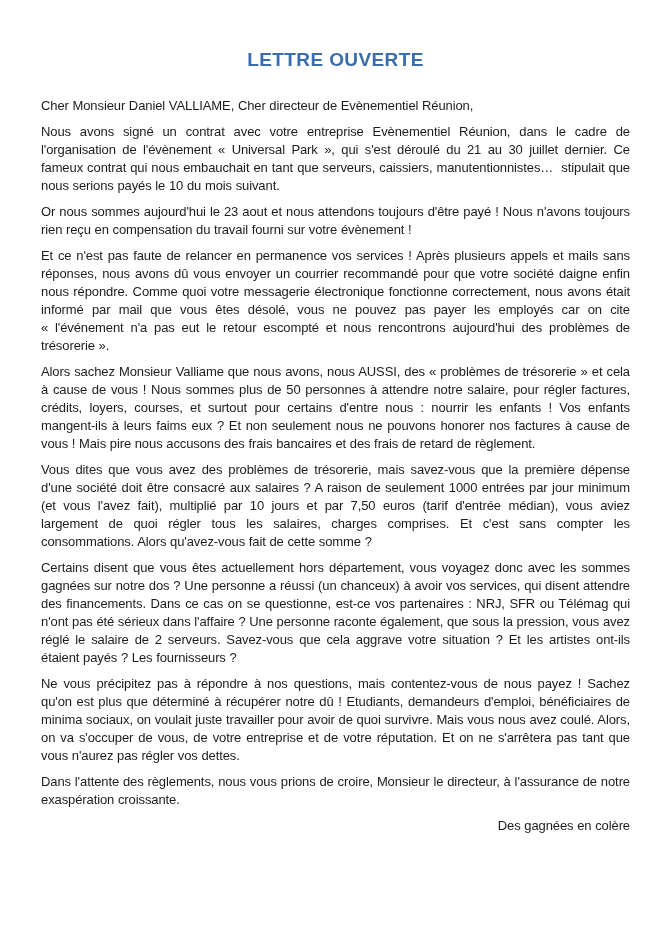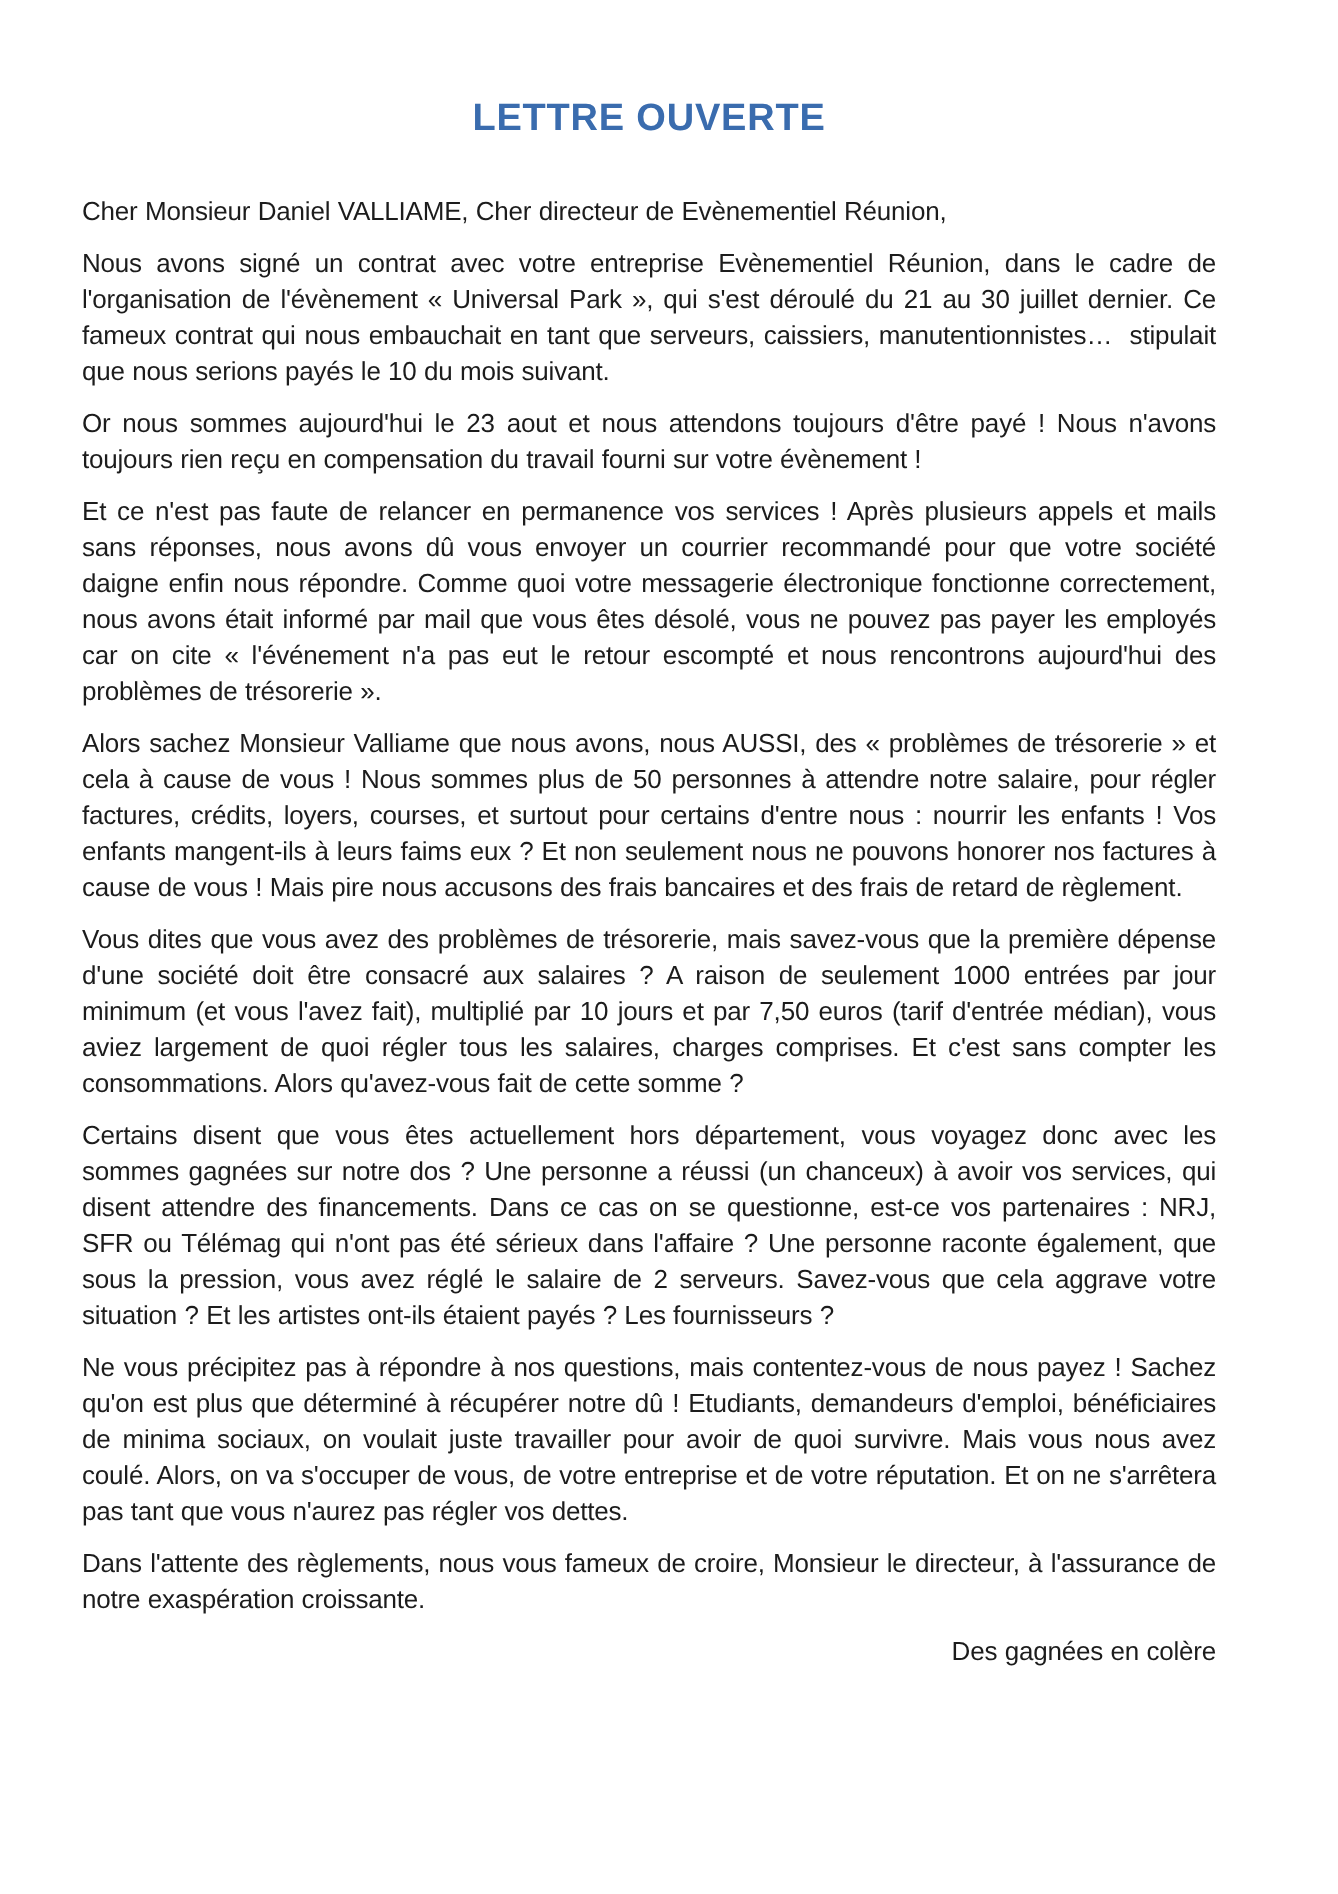--- a/index.html
+++ b/index.html
@@ -10,21 +10,21 @@
   body {
     width: 669px;
     height: 947px;
     overflow: hidden;
     font-family: "Liberation Sans", sans-serif;
   }
   .page {
     box-sizing: border-box;
     width: 669px;
     height: 947px;
-    padding: 49px 61px 0 41px;
+    padding: 49px 39px 0 41px;
     background: #ffffff;
   }
   .letter-title {
     margin: 0 0 26px 0;
     text-align: center;
     color: #3a6cae;
     font-size: 19px;
     font-weight: 700;
     letter-spacing: 0.4px;
   }
@@ -64,17 +64,17 @@
 
     <p class="justified">Alors sachez Monsieur Valliame que nous avons, nous AUSSI, des «&nbsp;problèmes de trésorerie&nbsp;» et cela à cause de vous&nbsp;! Nous sommes plus de 50 personnes à attendre notre salaire, pour régler factures, crédits, loyers, courses, et surtout pour certains d'entre nous&nbsp;: nourrir les enfants&nbsp;! Vos enfants mangent-ils à leurs faims eux&nbsp;? Et non seulement nous ne pouvons honorer nos factures à cause de vous&nbsp;! Mais pire nous accusons des frais bancaires et des frais de retard de règlement.</p>
 
     <p class="justified">Vous dites que vous avez des problèmes de trésorerie, mais savez-vous que la première dépense d'une société doit être consacré aux salaires&nbsp;? A raison de seulement 1000 entrées par jour minimum (et vous l'avez fait), multiplié par 10 jours et par 7,50 euros (tarif d'entrée médian), vous aviez largement de quoi régler tous les salaires, charges comprises. Et c'est sans compter les consommations. Alors qu'avez-vous fait de cette somme&nbsp;?</p>
 
     <p class="justified">Certains disent que vous êtes actuellement hors département, vous voyagez donc avec les sommes gagnées sur notre dos&nbsp;? Une personne a réussi (un chanceux) à avoir vos services, qui disent attendre des financements. Dans ce cas on se questionne, est-ce vos partenaires&nbsp;: NRJ, SFR ou Télémag qui n'ont pas été sérieux dans l'affaire&nbsp;? Une personne raconte également, que sous la pression, vous avez réglé le salaire de 2 serveurs. Savez-vous que cela aggrave votre situation&nbsp;? Et les artistes ont-ils étaient payés&nbsp;? Les fournisseurs&nbsp;?</p>
 
     <p class="justified">Ne vous précipitez pas à répondre à nos questions, mais contentez-vous de nous payez&nbsp;! Sachez qu'on est plus que déterminé à récupérer notre dû&nbsp;! Etudiants, demandeurs d'emploi, bénéficiaires de minima sociaux, on voulait juste travailler pour avoir de quoi survivre. Mais vous nous avez coulé. Alors, on va s'occuper de vous, de votre entreprise et de votre réputation. Et on ne s'arrêtera pas tant que vous n'aurez pas régler vos dettes.</p>
 
 
-    <p class="justified">Dans l'attente des règlements, nous vous fameux de croire, Monsieur le directeur, à l'assurance de notre exaspération croissante.</p>
+    <p class="justified">Dans l'attente des règlements, nous vous prions de croire, Monsieur le directeur, à l'assurance de notre exaspération croissante.</p>
 
     <p class="signature">Des gagnées en colère</p>
   </div>
 </div>
 
 </body></html>

